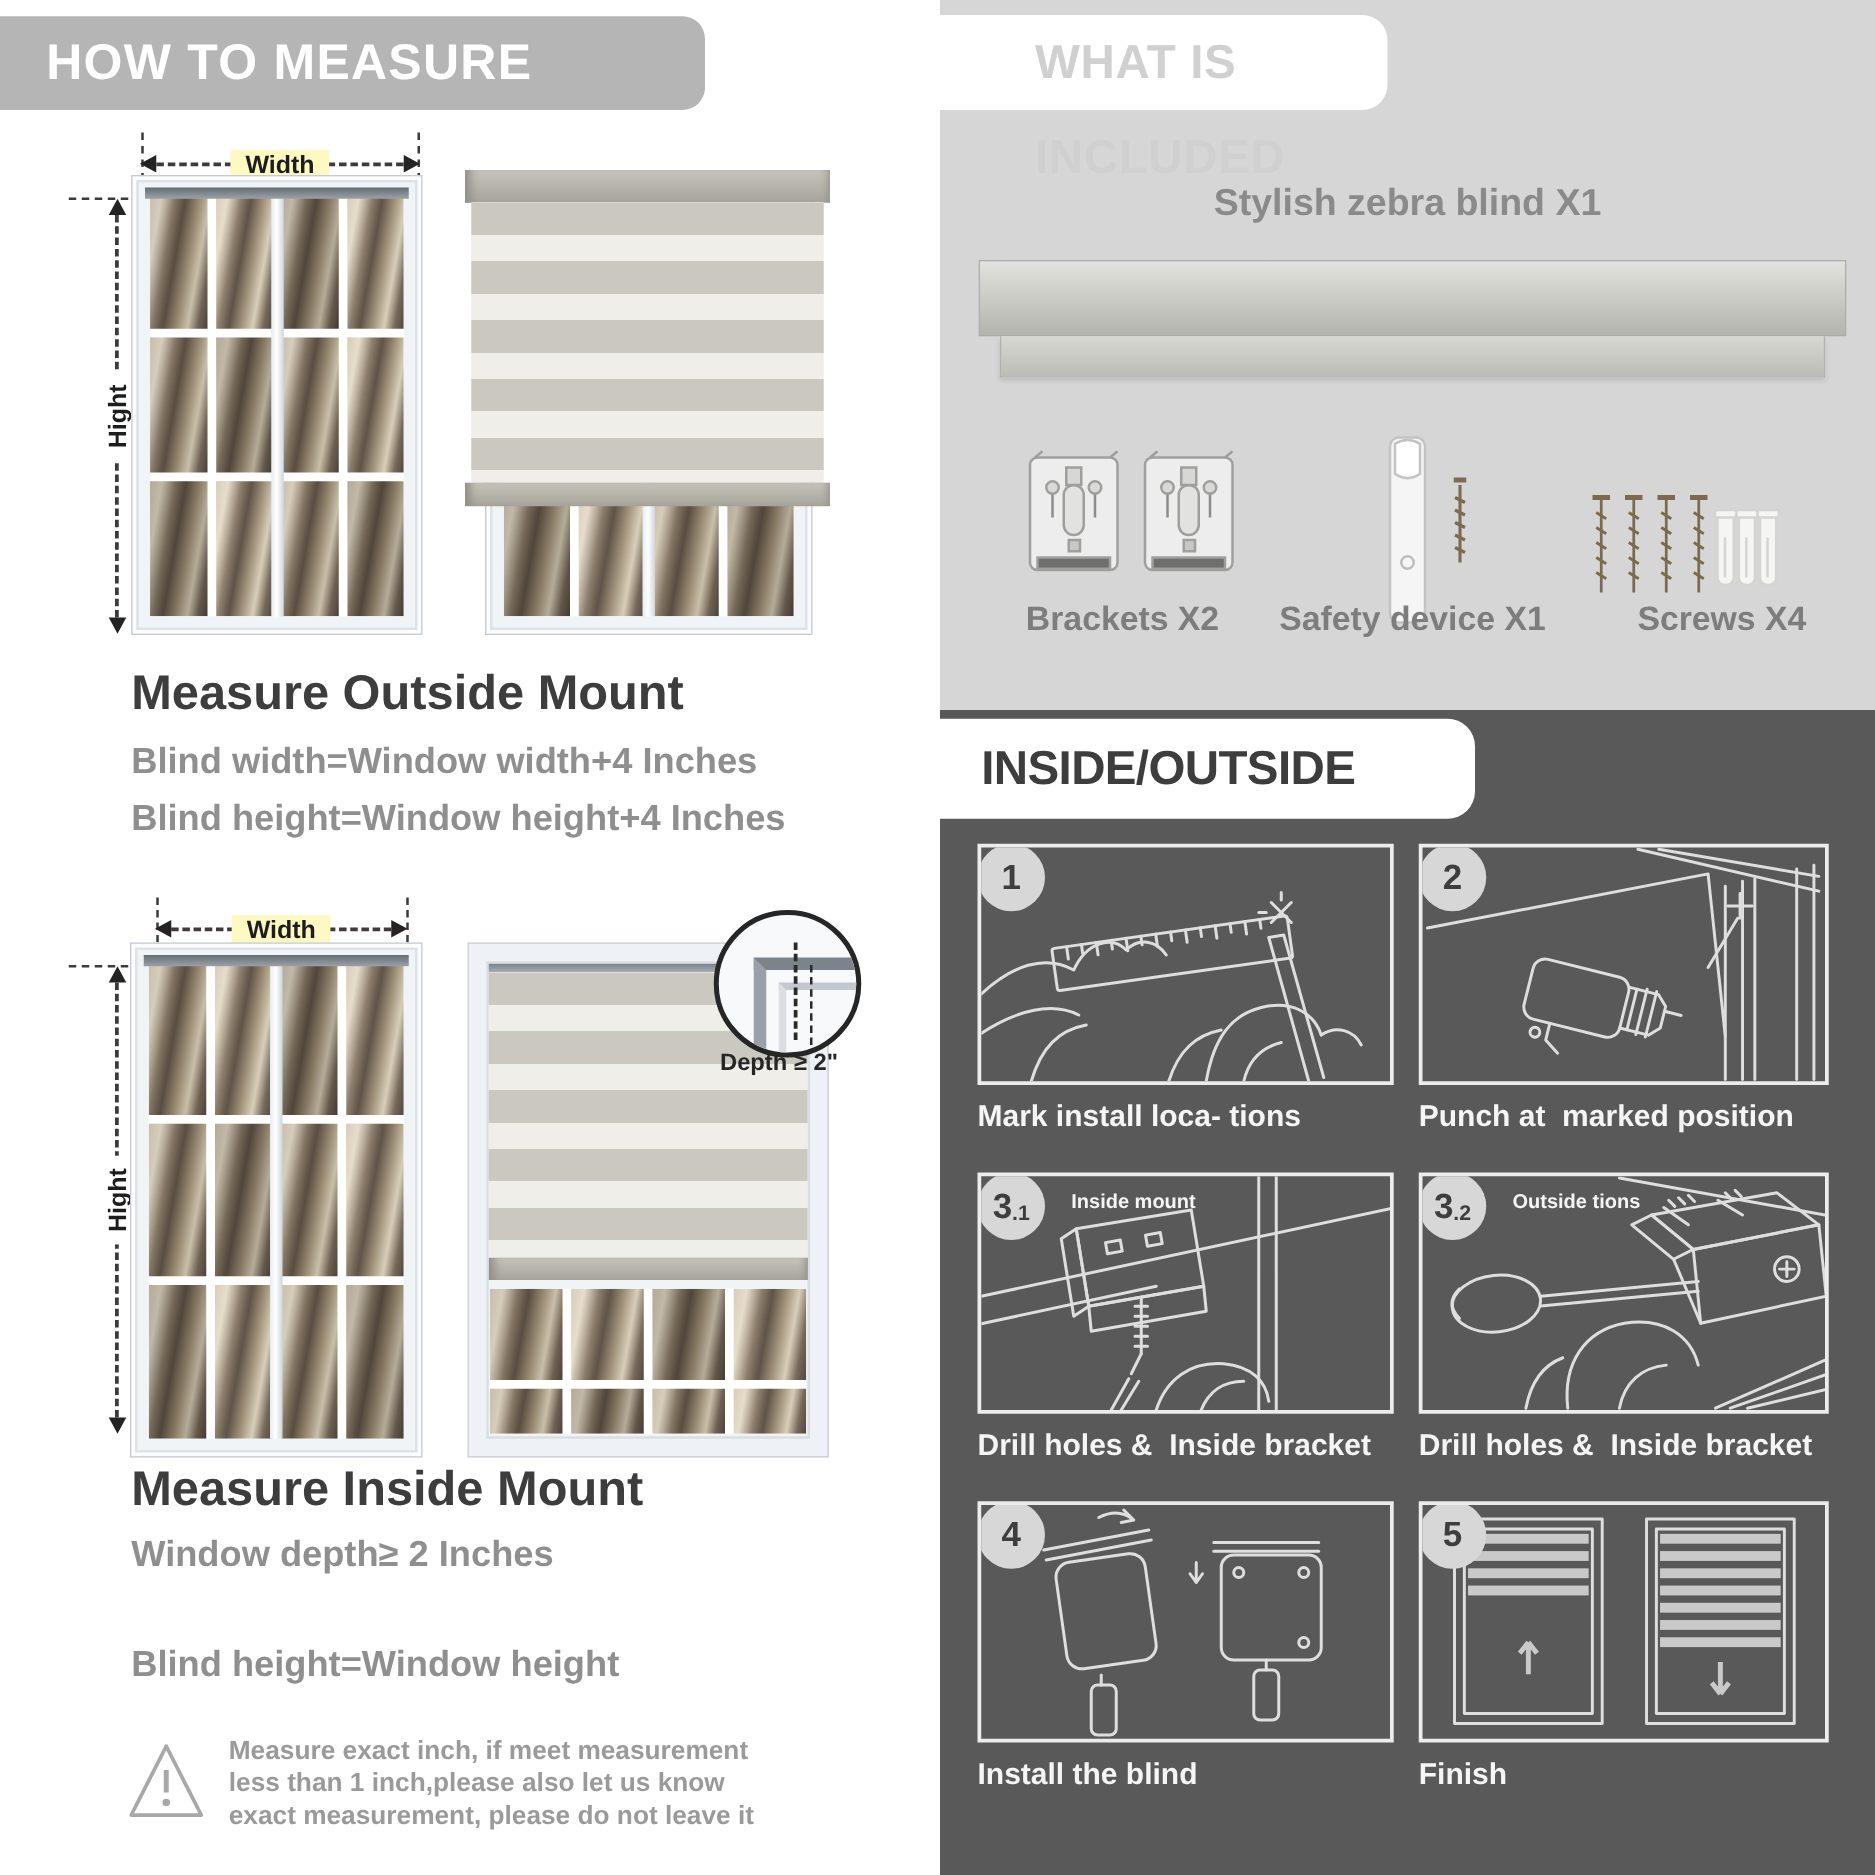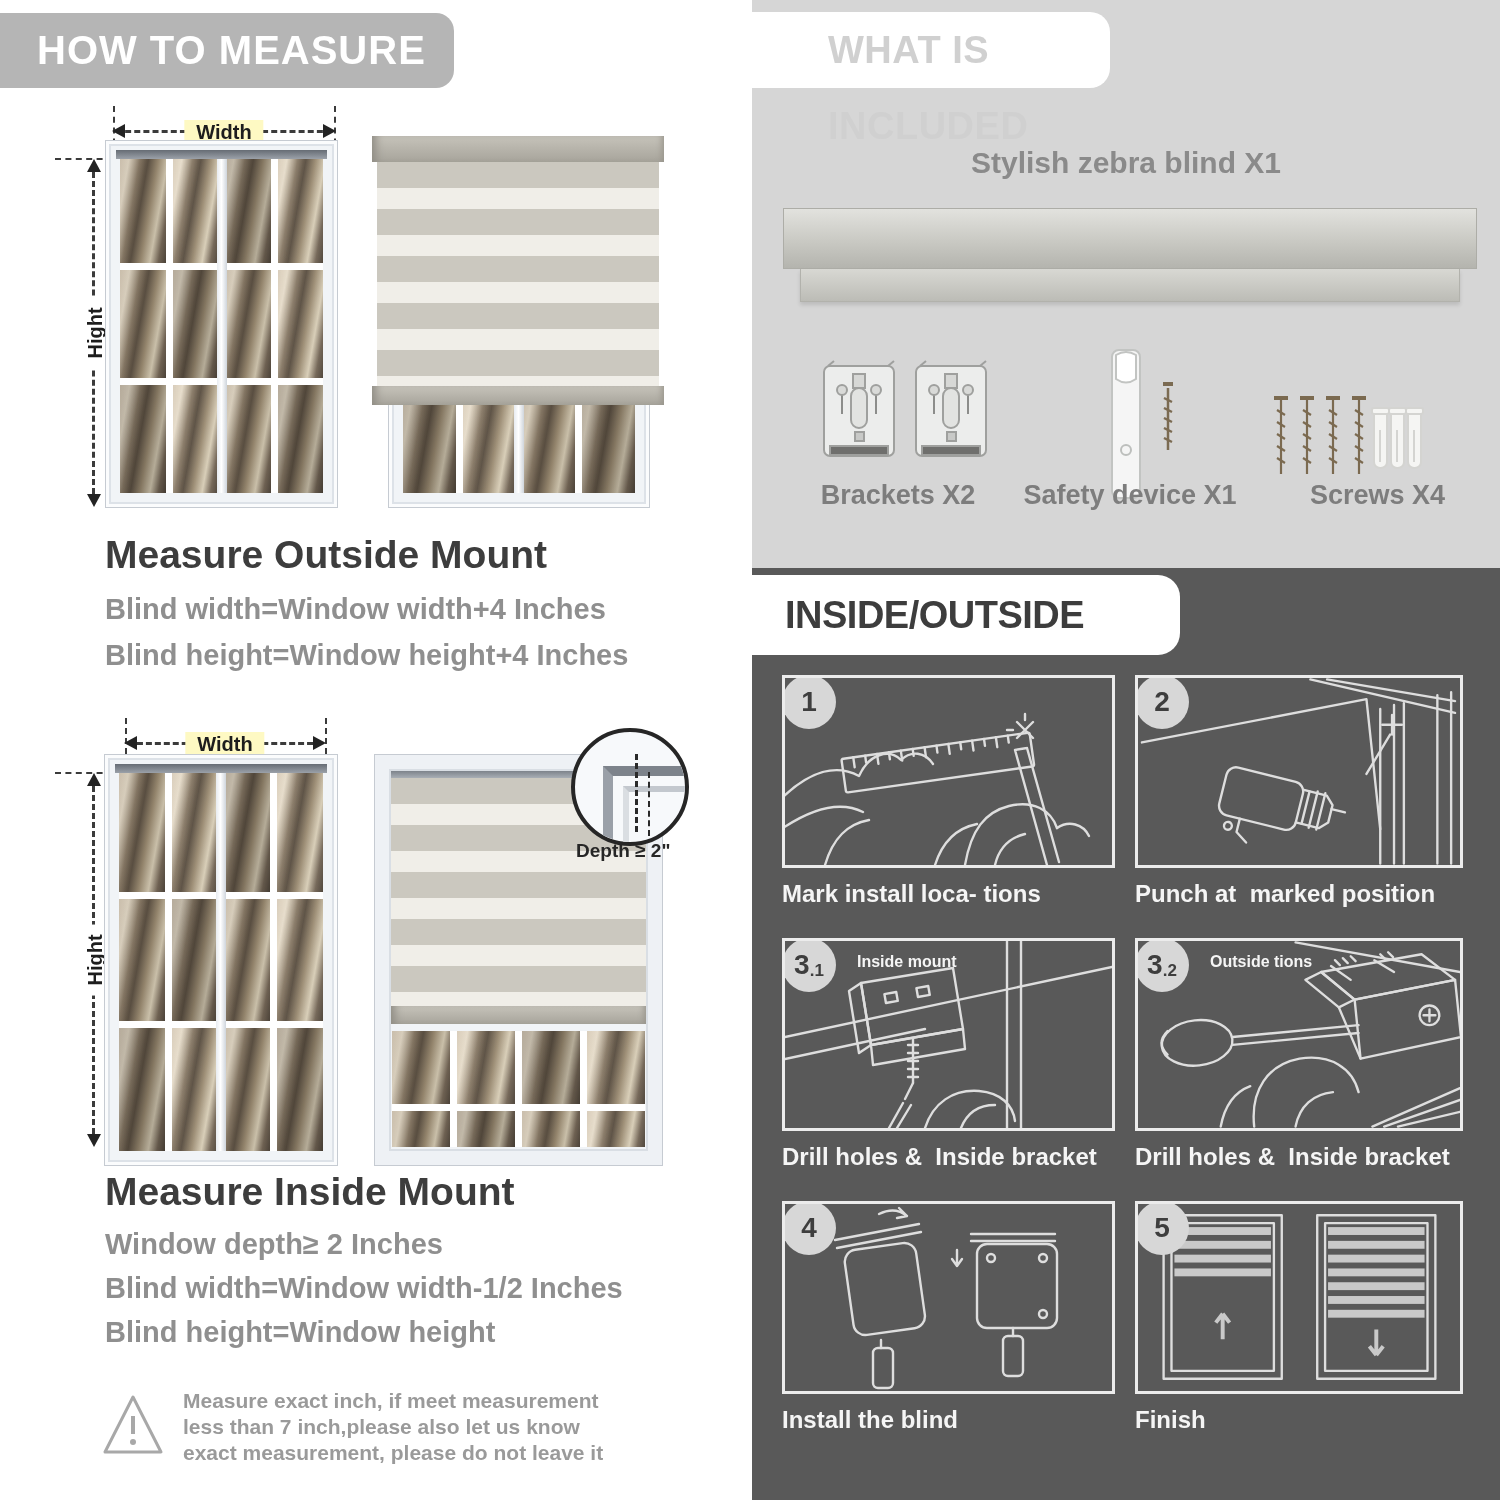--- a/index.html
+++ b/index.html
@@ -1,21 +1,21 @@
 <!DOCTYPE html>
 <html><head>
 <meta charset="utf-8">
 <style>
   html,body{margin:0;padding:0;background:#fff;}
   *{box-sizing:border-box;}
   .page{position:relative;width:1500px;height:1500px;background:#fff;overflow:hidden;
         font-family:"Liberation Sans", sans-serif;}
 
   
-  .bar-how{position:absolute;left:0;top:13px;width:454px;height:75px;background:#b5b5b5;
+  .bar-how{position:absolute;left:0;top:13px;width:564px;height:75px;background:#b5b5b5;
            border-radius:0 18px 18px 0;color:#fff;font-size:40px;font-weight:bold;
            line-height:75px;padding-left:37px;letter-spacing:1px;}
 
   
   .window{position:absolute;background:#f1f4f7;border:1px solid #c6cbd2;
           box-shadow:inset 0 0 0 3px #fbfcfd, inset 0 0 0 5px #dde2e8;}
   .panes{position:absolute;left:14px;right:14px;top:14px;bottom:14px;background:#fff;
          display:grid;gap:7px;overflow:hidden;}
   .g3{grid-template-columns:repeat(4,1fr);grid-template-rows:repeat(3,1fr);}
   .g2{grid-template-columns:repeat(4,1fr);grid-template-rows:1fr .5fr;}
@@ -228,31 +228,30 @@
   <div class="depth-circle">
     <div class="dc-a"></div>
     <div class="dc-b"></div>
     <div class="dc-d1"></div>
     <div class="dc-d2"></div>
   </div>
   <div class="depth-label">Depth ≥ 2"</div>
 
   <div class="sec-title" style="top:1170px;">Measure Inside Mount</div>
   <div class="sec-line" style="top:1228px;">Window depth≥ 2 Inches</div>
-  <div class="sec-line" style="top:1272px;">Blind width=Window width-1/2 Inches</div>
   <div class="sec-line" style="top:1316px;">Blind height=Window height</div>
 
   <div class="warning-icon">
     <svg width="66" height="70" viewBox="0 0 66 70">
       <path d="M33,7 L61,62 H5 Z" fill="none" stroke="#a8a8a8" stroke-width="3" stroke-linejoin="round"></path>
       <line x1="33" y1="26" x2="33" y2="44" stroke="#a8a8a8" stroke-width="4"></line>
       <circle cx="33" cy="52" r="3" fill="#a8a8a8"></circle>
     </svg>
   </div>
-  <div class="warning-text">Measure exact inch, if meet measurement less than 7 inch,please also let us know exact measurement, please do not leave it</div>
+  <div class="warning-text">Measure exact inch, if meet measurement less than 1 inch,please also let us know exact measurement, please do not leave it</div>
 
   <div class="included-section">
     <div class="bar-included">WHAT IS INCLUDED</div>
     <div class="product-label">Stylish zebra blind X1</div>
     <div class="headrail-main"></div>
     <div class="headrail-lower"></div>
 
     <div class="item-graphic" style="left:68px;top:358px;">
       <svg width="170" height="114" viewBox="0 0 170 114">
         <g stroke="#9fa09e" stroke-width="2" fill="#ecedec">

